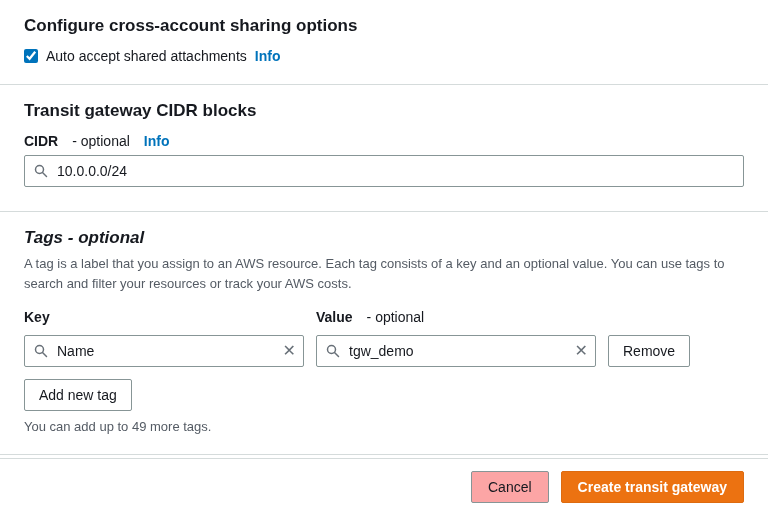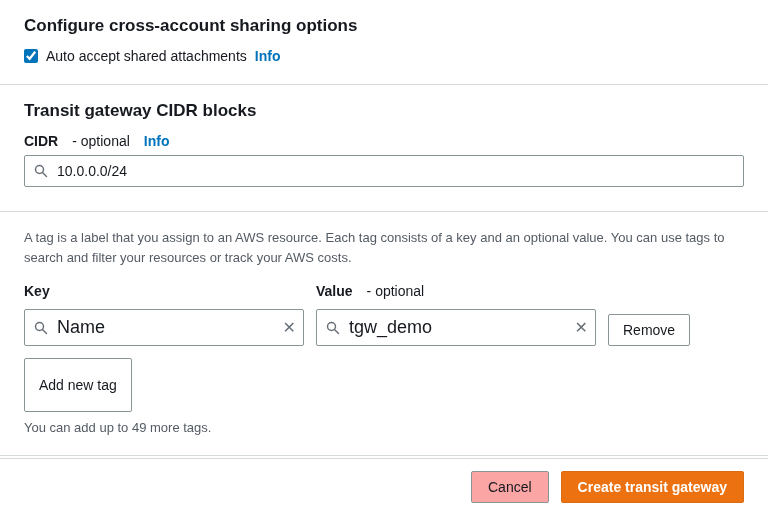--- a/index.html
+++ b/index.html
@@ -155,39 +155,39 @@
       align-items: center;
       padding: 0;
       line-height: 1;
     }
 
     .tag-input {
       width: 100%;
       padding: 7px 27px 7px 32px;
       border: 1px solid #879596;
       border-radius: 2px;
-      font-size: 18px;
+      font-size: 14px;
       color: #16191f;
       background: #fff;
       outline: none;
     }
 
     .remove-btn {
       padding: 7px 14px;
       background: #fff;
       border: 1px solid #879596;
       border-radius: 2px;
       font-size: 14px;
       color: #16191f;
       cursor: pointer;
       white-space: nowrap;
     }
 
     .add-tag-btn {
-      padding: 18px 14px;
+      padding: 7px 14px;
       background: #fff;
       border: 1px solid #879596;
       border-radius: 2px;
       font-size: 14px;
       color: #16191f;
       cursor: pointer;
       display: inline-block;
       margin-bottom: 8px;
     }
 
@@ -260,20 +260,24 @@
             <circle cx="5.5" cy="5.5" r="4" stroke="#687078" stroke-width="1.5"></circle>
             <line x1="8.5" y1="8.5" x2="12.5" y2="12.5" stroke="#687078" stroke-width="1.5" stroke-linecap="round"></line>
           </svg>
         </span>
         <input type="text" class="search-input" value="10.0.0.0/24" style="">
       </div>
     </div>
   </div>
 
   <div class="section">
+    <div class="tags-title">
+      <span>Tags</span>
+      <span> <span>- optional</span></span>
+    </div>
     <div class="tags-section-desc">A tag is a label that you assign to an AWS resource. Each tag consists of a key and an optional value. You can use tags to search and filter your resources or track your AWS costs.</div>
 
     <div class="tags-columns">
 
       <div class="tag-field tag-field-key">
         <div class="field-label">Key</div>
         <div class="input-with-clear">
           <span class="search-icon-wrapper" style="z-index:1;">
             <svg width="14" height="14" viewBox="0 0 14 14" fill="none">
               <circle cx="5.5" cy="5.5" r="4" stroke="#687078" stroke-width="1.5"></circle>

